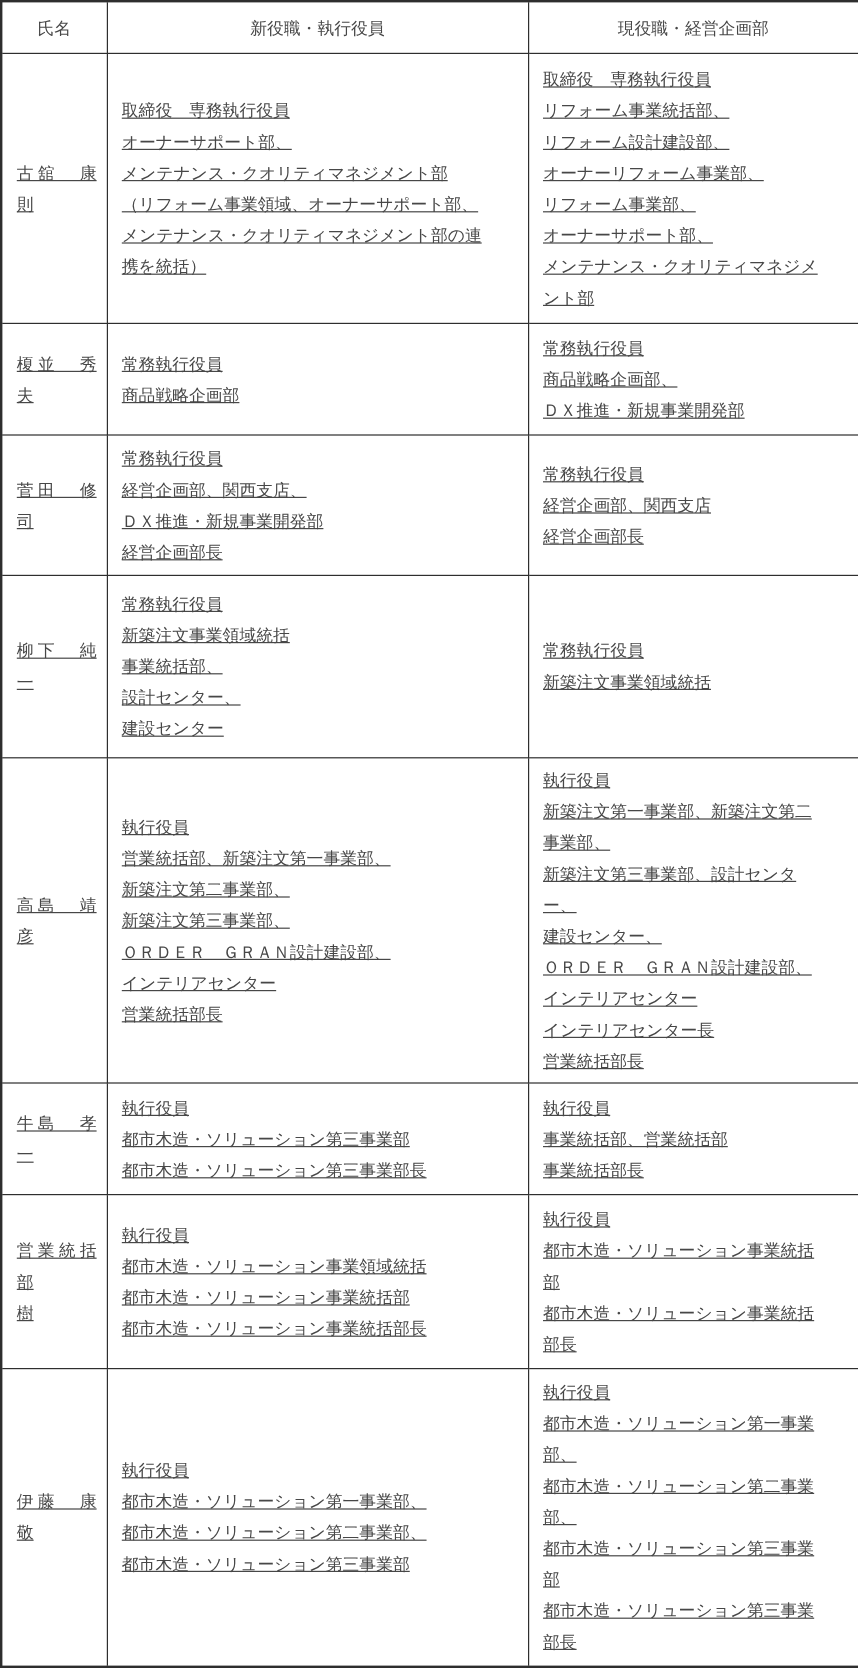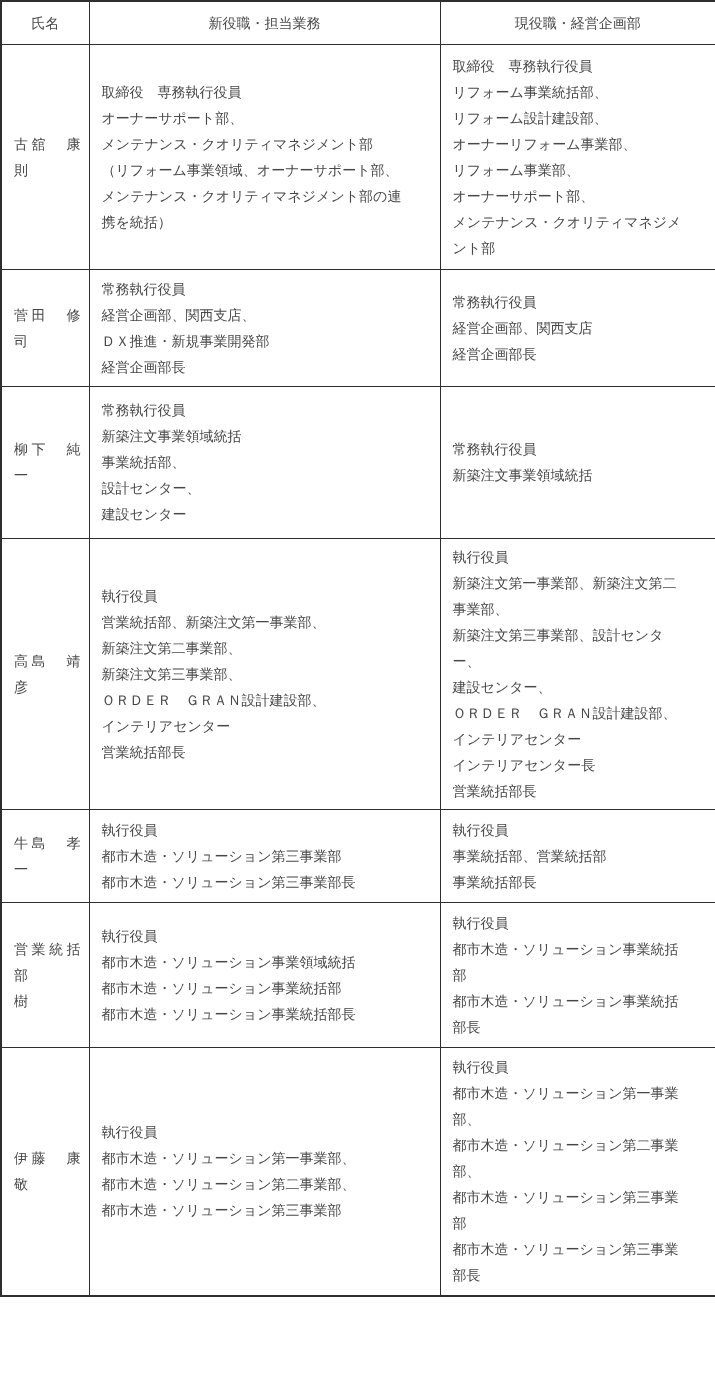--- a/index.html
+++ b/index.html
@@ -33,20 +33,21 @@
   }
   thead tr { height: 43px; }
   th {
     font-weight: normal;
     text-align: center;
     padding: 0 4px;
   }
   td {
     padding: 4px 10px 4px 12px;
     text-align: left;
+    text-decoration: underline;
   }
   td.name-cell {
     padding: 4px 8px 4px 12px;
     text-align: justify;
     text-align-last: justify;
   }
   
   tr.row-1 { height: 225px; }
   tr.row-2 { height: 93px;  }
   tr.row-3 { height: 117px; }
@@ -61,21 +62,21 @@
 
 <table class="personnel">
   <colgroup>
     <col class="c-name">
     <col class="c-new">
     <col class="c-cur">
   </colgroup>
   <thead>
     <tr>
       <th>氏名</th>
-      <th>新役職・担当業務</th>
+      <th>新役職・執行役員</th>
       <th>現役職・経営企画部</th>
     </tr>
   </thead>
   <tbody>
     <tr class="row-1">
       <td class="name-cell">古舘　康
 則</td>
       <td>取締役　専務執行役員
 オーナーサポート部、
 メンテナンス・クオリティマネジメント部
@@ -83,20 +84,29 @@
 メンテナンス・クオリティマネジメント部の連
 携を統括）</td>
       <td>取締役　専務執行役員
 リフォーム事業統括部、
 リフォーム設計建設部、
 オーナーリフォーム事業部、
 リフォーム事業部、
 オーナーサポート部、
 メンテナンス・クオリティマネジメ
 ント部</td>
+    </tr>
+    <tr class="row-2">
+      <td class="name-cell">榎並　秀
+夫</td>
+      <td>常務執行役員
+商品戦略企画部</td>
+      <td>常務執行役員
+商品戦略企画部、
+ＤＸ推進・新規事業開発部</td>
     </tr>
     <tr class="row-3">
       <td class="name-cell">菅田　修
 司</td>
       <td>常務執行役員
 経営企画部、関西支店、
 ＤＸ推進・新規事業開発部
 経営企画部長</td>
       <td>常務執行役員
 経営企画部、関西支店

